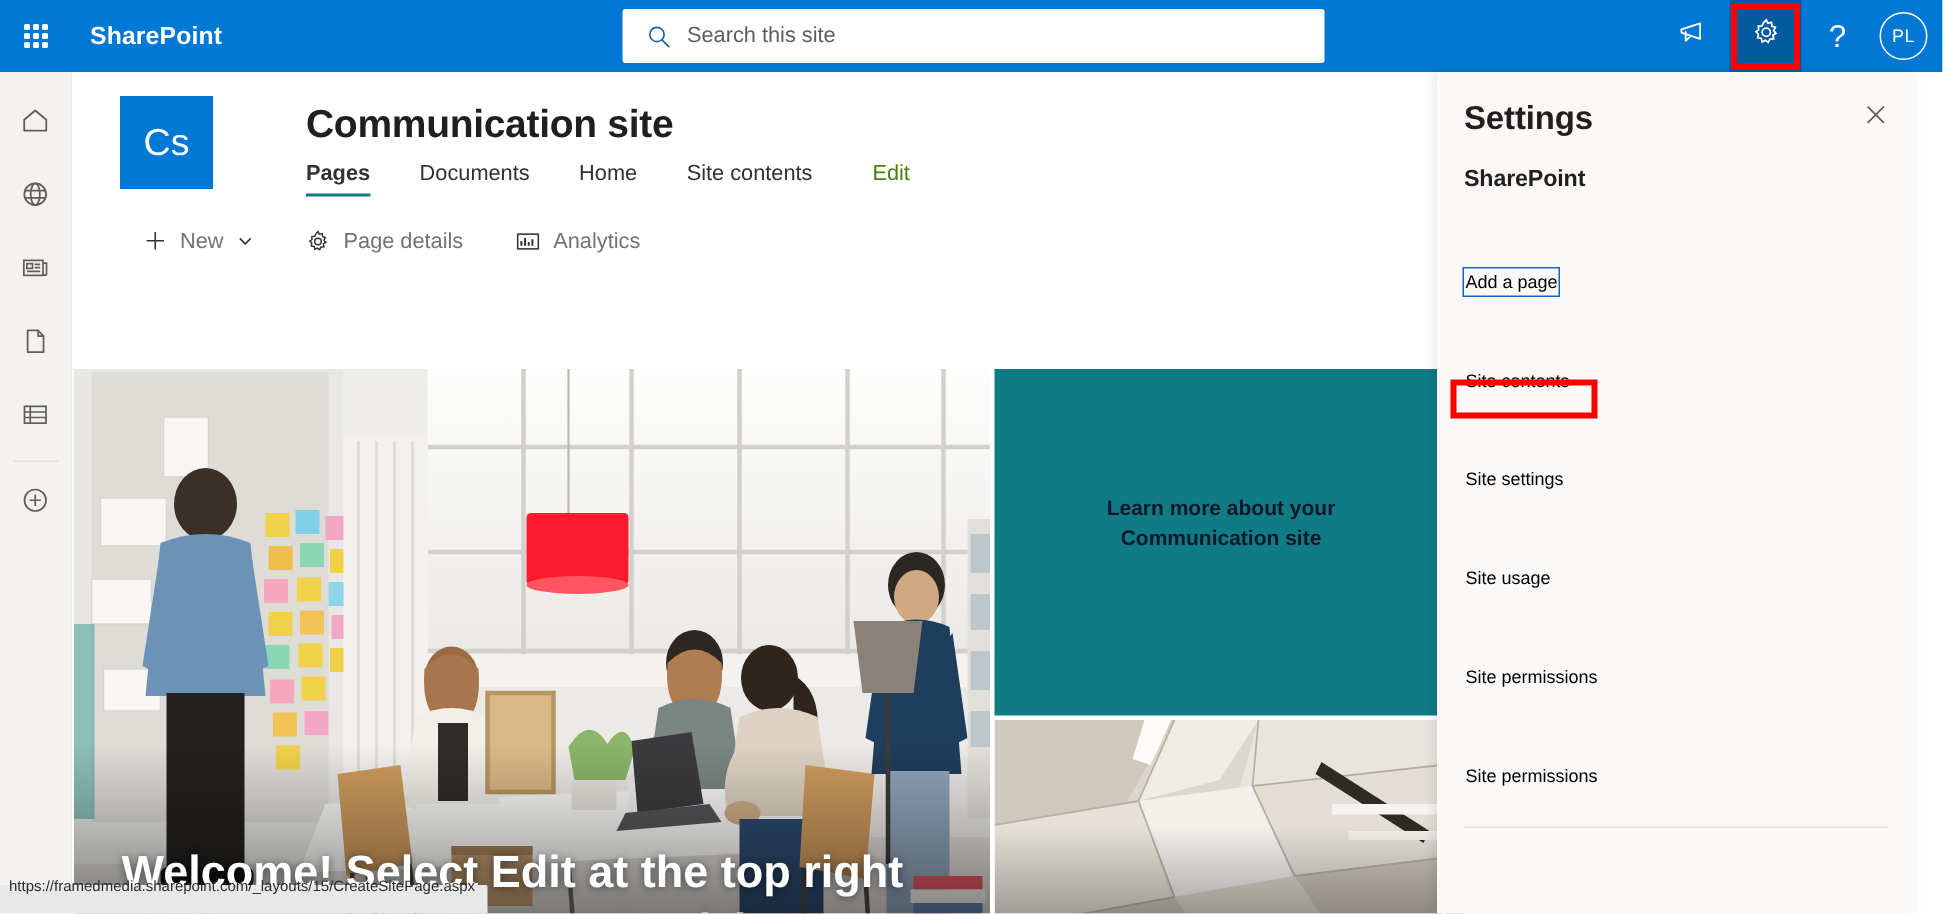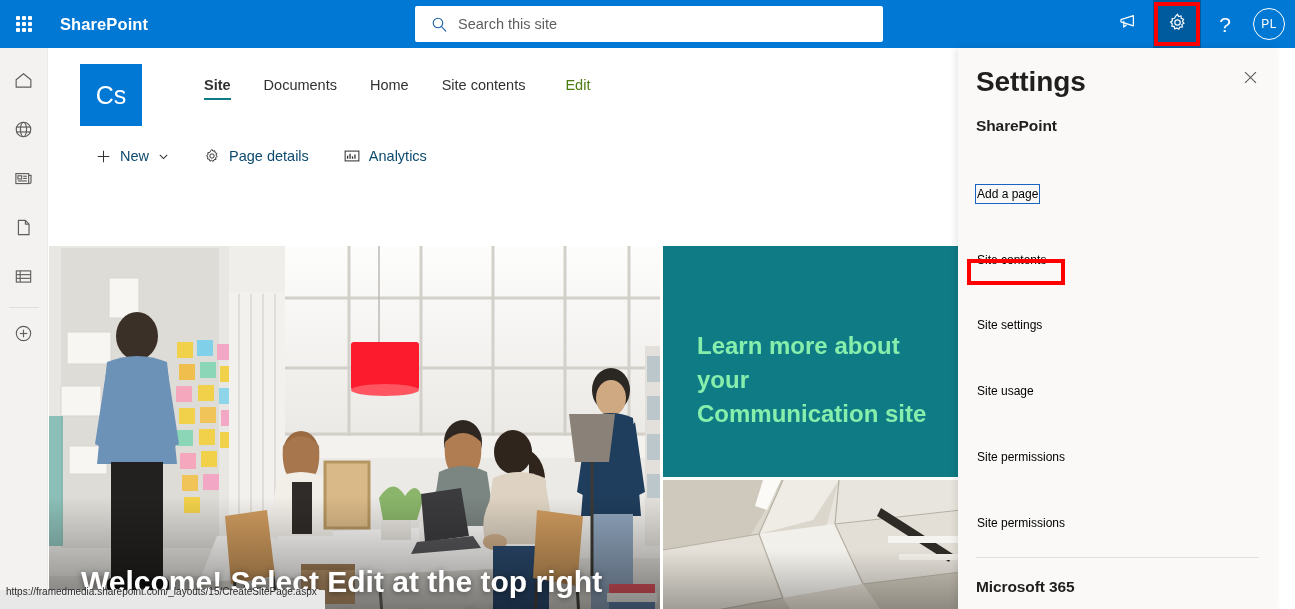--- a/index.html
+++ b/index.html
@@ -98,21 +98,21 @@
     height: 2px; background: #0f7b85;
   }
   .navitem.edit { color: #4d7c0f; margin-right: 0; margin-left: 7px; }
 
   .cmdbar {
     display: flex; align-items: center; height: 44px;
     padding-left: 38px; margin-top: 8px;
   }
   .cmd {
     display: flex; align-items: center; height: 34px; padding: 0 8px;
-    margin-right: 18px; cursor: pointer; color: #0c4a6e; font-size: 14.5px;
+    margin-right: 18px; cursor: pointer; color: #737373; font-size: 14.5px;
   }
   .cmd .cmd-ic { display: flex; margin-right: 8px; }
   .cmd .chev { margin-left: 9px; display: flex; }
 
   
   .hero {
     position: absolute; top: 198px; left: 0; width: 927px; height: 411px;
     display: flex; gap: 3px;
   }
   .hero-left { width: 614px; position: relative; overflow: hidden; }
@@ -121,33 +121,33 @@
   .hero-arch { flex: 1; position: relative; overflow: hidden; }
   .hero-edge { width: 12px; position: relative; overflow: hidden; flex: none; }
 
   .hero-title-big {
     position: absolute; left: 32px; right: 28px; bottom: 17px;
     color: #fff; font-size: 30px; font-weight: bold; line-height: 1.3;
     text-shadow: 0 1px 6px rgba(0,0,0,.5); z-index: 4;
   }
   .hero-title-teal {
     position: absolute; left: 34px; right: 30px; top: 83px;
-    color: #86efac; font-size: 24px; font-weight: bold; line-height: 1.42; z-index: 4;
+    color: #0f172a; font-size: 14px; font-weight: bold; line-height: 1.42; z-index: 4; text-align: center;
   }
 
   
   .panel {
     position: absolute; top: 48px; right: 0; width: 319px; height: 561px;
     background: #faf9f8; box-shadow: -2px 0 7px rgba(0,0,0,.10); z-index: 20;
   }
   .panel-head {
     display: flex; align-items: flex-start; justify-content: space-between;
     padding: 18px 14px 0 18px;
   }
-  .panel-title { font-size: 28px; font-weight: bold; color: #201f1e; letter-spacing:-.1px; }
+  .panel-title { font-size: 22px; font-weight: bold; color: #201f1e; letter-spacing:-.1px; }
   .panel-close {
     width: 26px; height: 26px; display: flex; align-items: center;
     justify-content: center; cursor: pointer; color: #605e5c;
   }
   .panel-body { padding: 19px 18px 0 18px; position: relative; }
   .group-title {
     font-size: 15.5px; font-weight: bold; color: #201f1e;
     margin-bottom: 6px; letter-spacing: -.1px;
   }
   .plink {
@@ -284,22 +284,23 @@
         </svg>
       </span>
     </div>
   </div>
 
   <div class="main">
 
     <div class="site-head">
       <div class="site-logo">Cs</div>
       <div class="site-headright">
+        <div class="site-title">Communication site</div>
         <div class="sitenav">
-          <div class="navitem active">Site</div>
+          <div class="navitem active">Pages</div>
           <div class="navitem">Documents</div>
           <div class="navitem">Home</div>
           <div class="navitem">Site contents</div>
           <div class="navitem edit">Edit</div>
         </div>
       </div>
     </div>
 
     <div class="cmdbar">
       <div class="cmd">
@@ -597,21 +598,20 @@
         <div><a class="plink">Site settings</a></div>
         <div><a class="plink">Site usage</a></div>
         <div><a class="plink">Site permissions</a></div>
         <div><a class="plink">Site permissions</a></div>
       </div>
 
       <div class="redbox-sitesettings"></div>
 
       <div class="panel-divider"></div>
 
-      <div class="group-title">Microsoft 365</div>
       <div>
         <div><a class="plink">View all</a></div>
       </div>
     </div>
   </div>
 
   <div class="statusbar">https://framedmedia.sharepoint.com/_layouts/15/CreateSitePage.aspx</div>
 
 </div>
 

